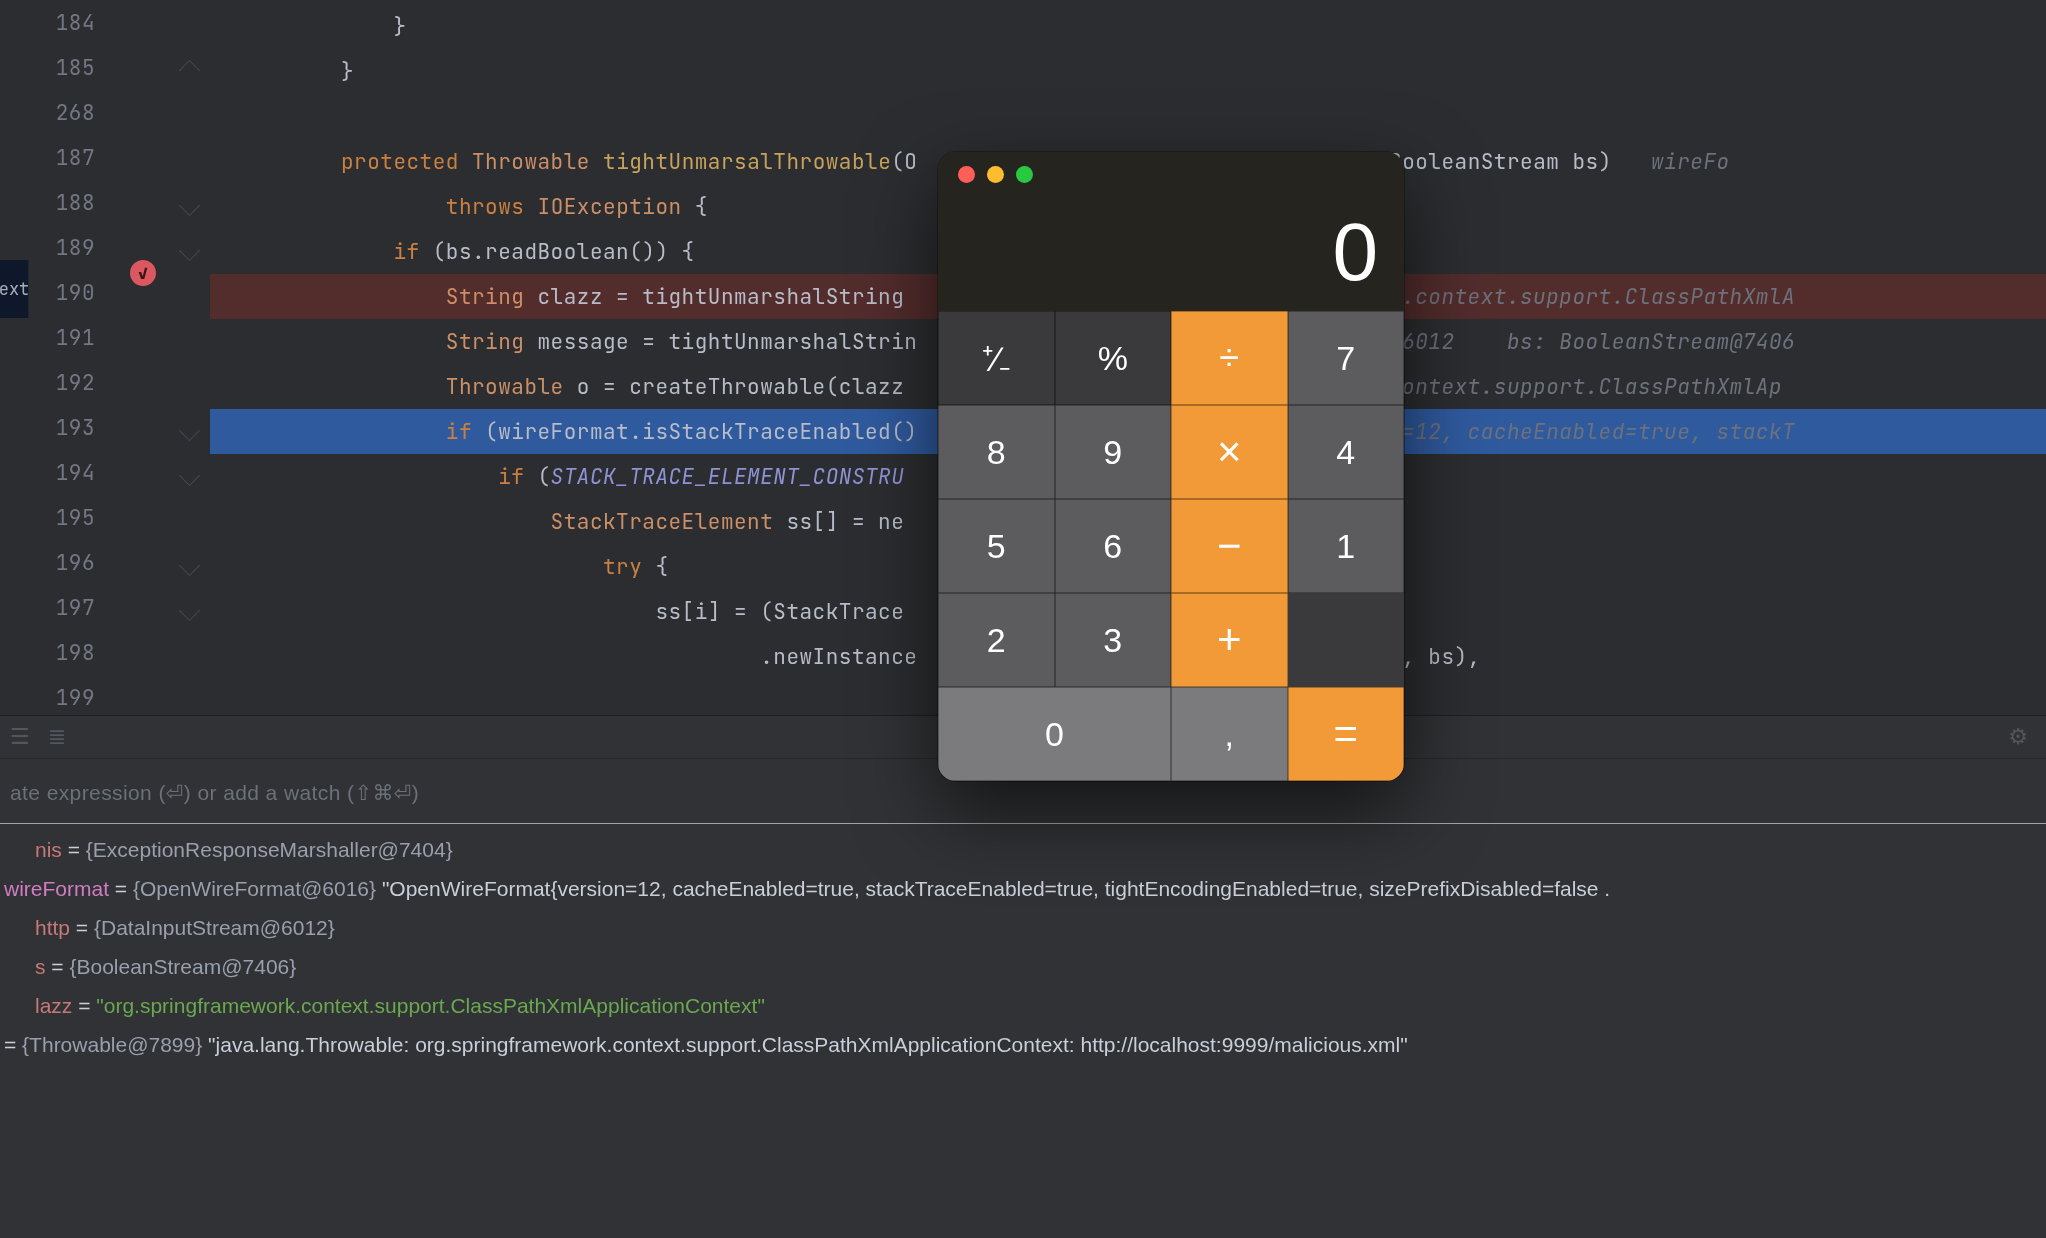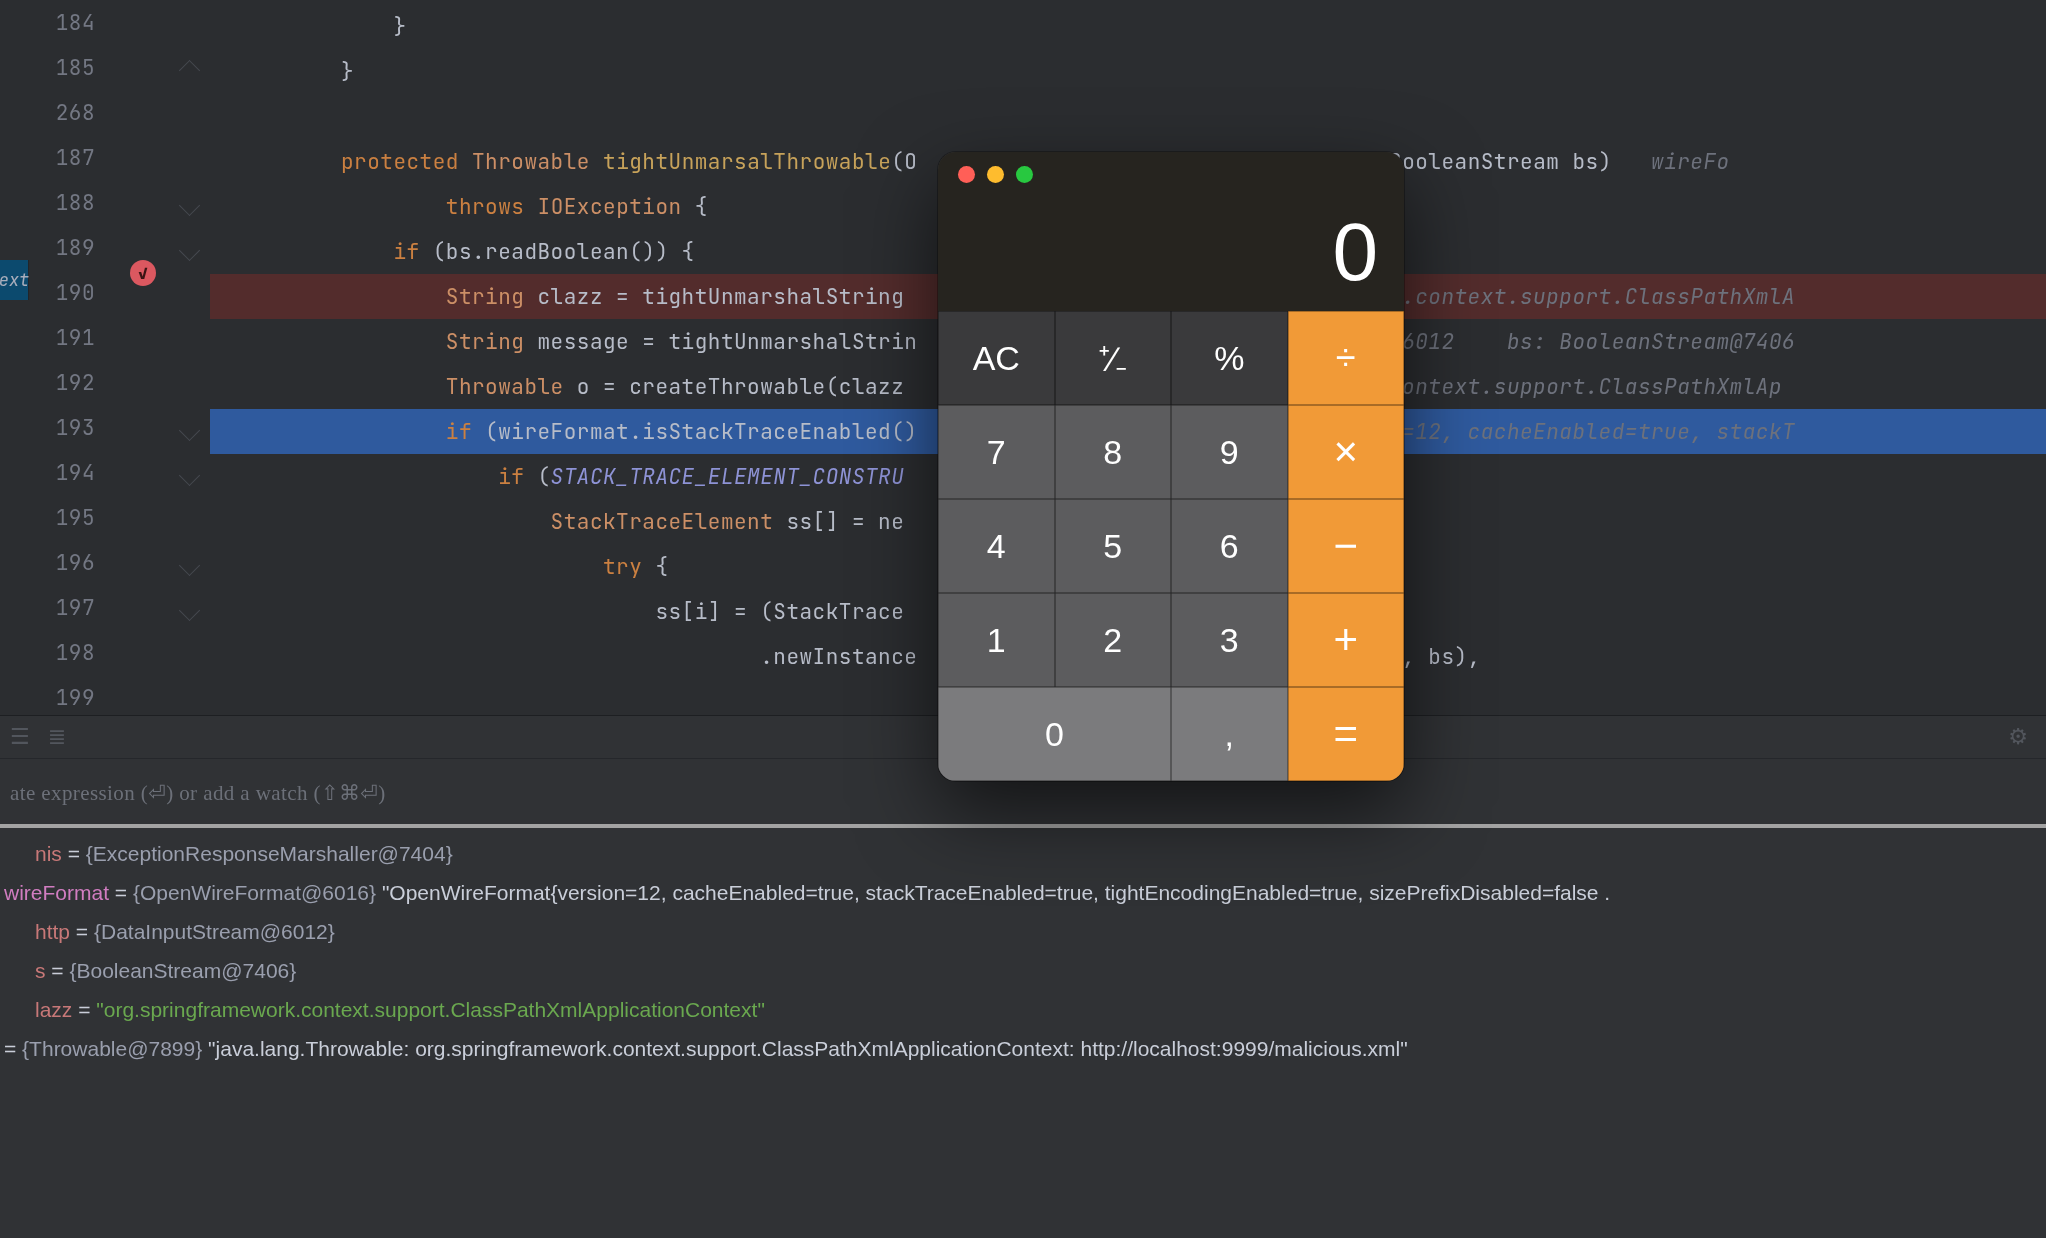--- a/index.html
+++ b/index.html
@@ -80,42 +80,42 @@
   }
   .bp-dot:after{content:"✓";color:#3b1414;font-size:16px;font-weight:bold;}
 
   .kw{color:var(--kw);}
   .type{color:var(--type);}
   .method{color:var(--method);}
   .num{color:var(--num);}
   .pitalic{color:#8e93d6;font-style:italic;}
 
   .left-tab{
-    position:absolute;left:0;top:260px;width:28px;height:40px;
-    background:#0c4a6e;color:#a8adbb;font-size:17px;
+    position:absolute;left:0;top:260px;width:28px;height:58px;
+    background:#0f172a;color:#a8adbb;font-size:17px;
     writing-mode:horizontal-tb;display:flex;align-items:center;
-    justify-content:center;border-right:1px solid #22252a;font-style:italic;
+    justify-content:center;border-right:1px solid #22252a;
   }
 
   
   .panel{
     position:absolute;left:0;top:715px;right:0;bottom:0;
     background:var(--panel);
     border-top:1px solid #1d1f22;
     font-family:-apple-system,BlinkMacSystemFont,"Segoe UI",sans-serif;
   }
   .panel-toolbar{
     height:42px;border-bottom:1px solid #25272b;
     display:flex;align-items:center;gap:18px;padding-left:10px;
     color:#7d828e;
   }
   .panel-toolbar span{opacity:.45;font-size:22px;}
   .watch-hint{
     padding:22px 0 18px 10px;color:#6c7079;font-size:21px;
-    font-family:Liberation Serif, serif;border-bottom:4px solid #a3a3a3;letter-spacing:.4px;
+    font-family:Liberation Sans, sans-serif;border-bottom:1px solid #a3a3a3;letter-spacing:.4px;
   }
   .vars{padding:6px 0 0 4px;font-size:21px;line-height:39px;}
   .vars .vrow{white-space:nowrap;overflow:hidden;text-overflow:clip;}
   .vname{color:var(--var-name);margin-left:31px;}
   .vpink{color:var(--var-pink);}
   .vobj{color:var(--var-obj);}
   .vstr{color:var(--var-str);}
   .vtext{color:#c9ced9;}
 
   
@@ -225,21 +225,20 @@
 <div class="calc">
   <div class="calc-top">
     <div class="traffic">
       <span class="tl-r"></span>
       <span class="tl-y"></span>
       <span class="tl-g"></span>
     </div>
     <div class="calc-display">0</div>
   </div>
   <div class="calc-grid" id="calcgrid">
-      <button class="d">AC</button>
       <button class="d">⁺∕₋</button>
       <button class="d">%</button>
       <button class="o div">÷</button>
       <button class="m">7</button>
       <button class="m">8</button>
       <button class="m">9</button>
       <button class="o">×</button>
       <button class="m">4</button>
       <button class="m">5</button>
       <button class="m">6</button>

